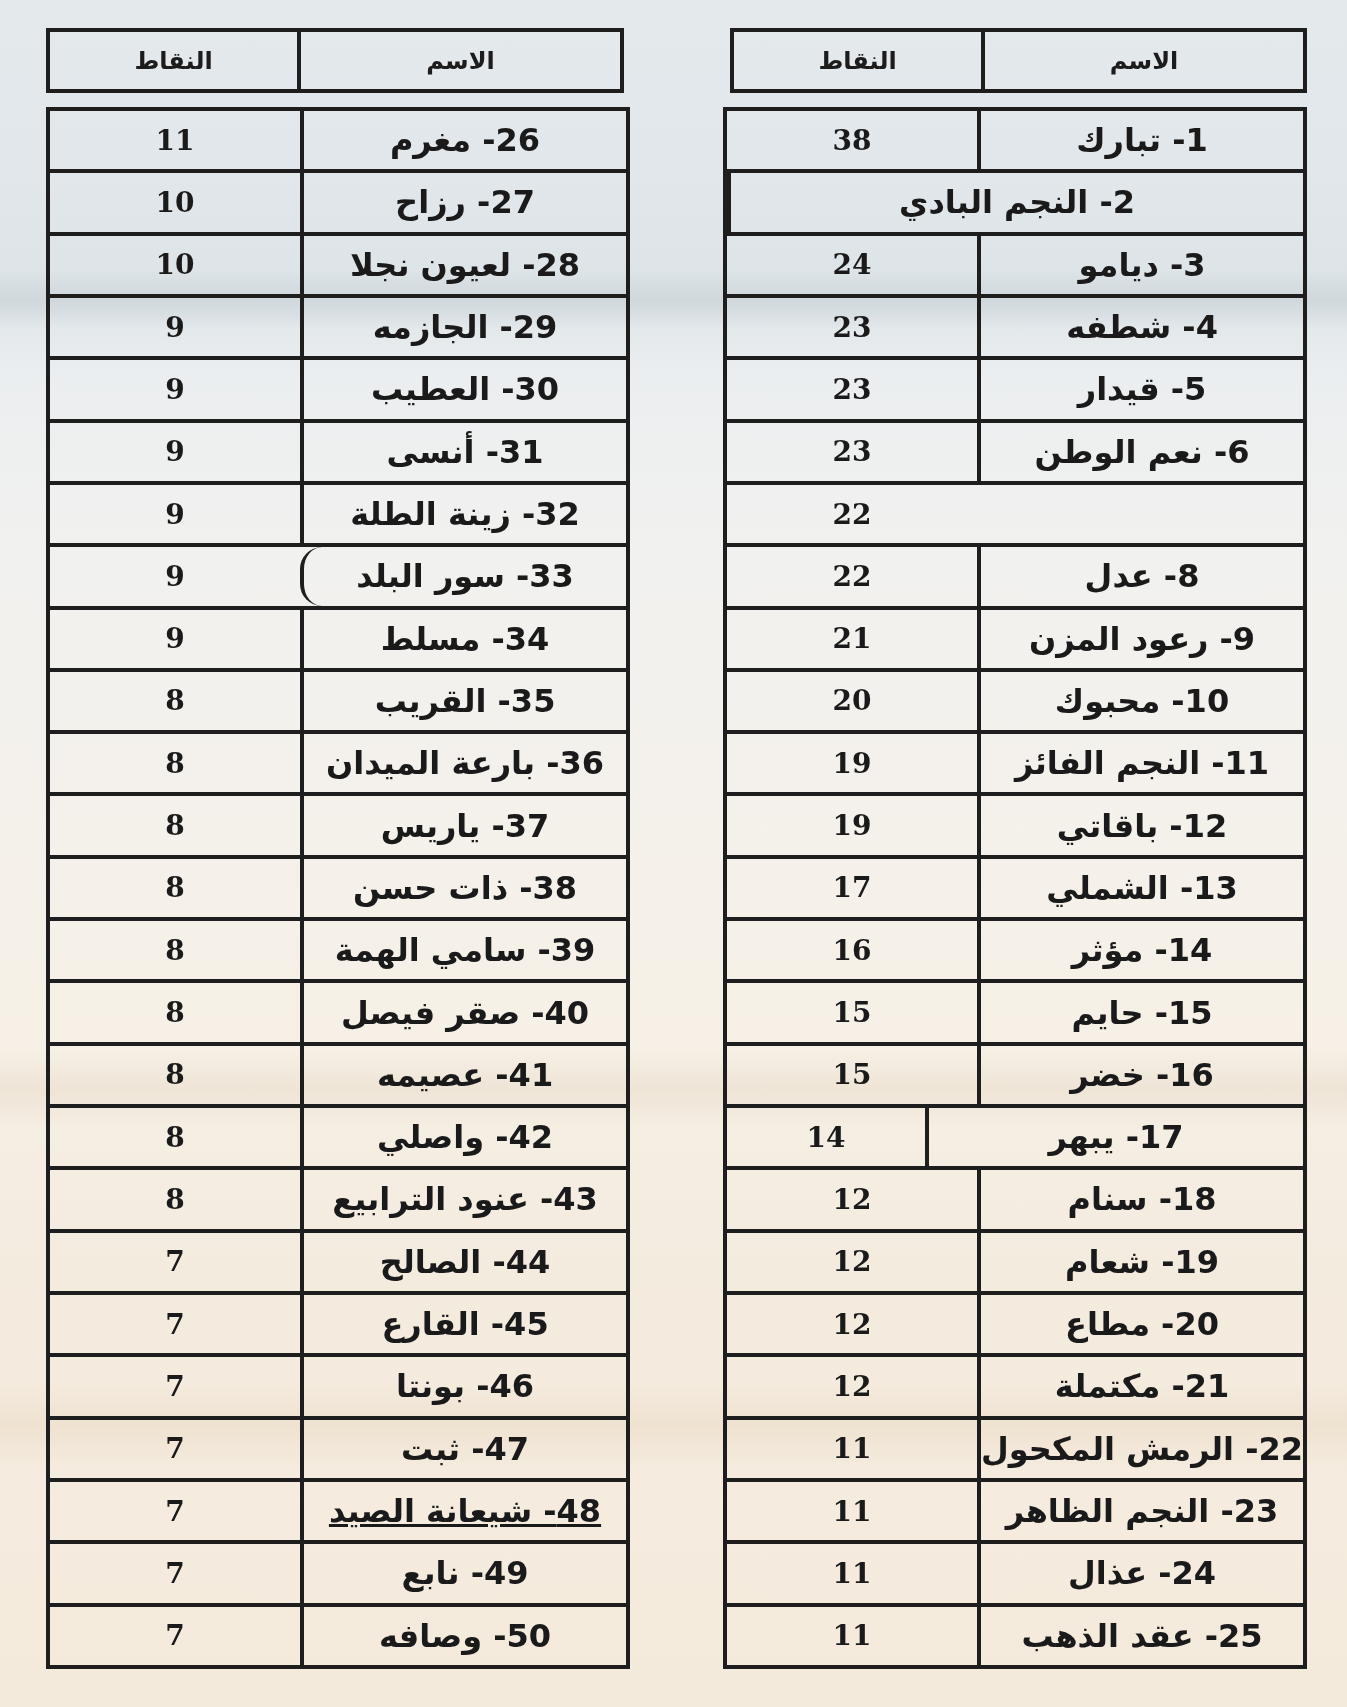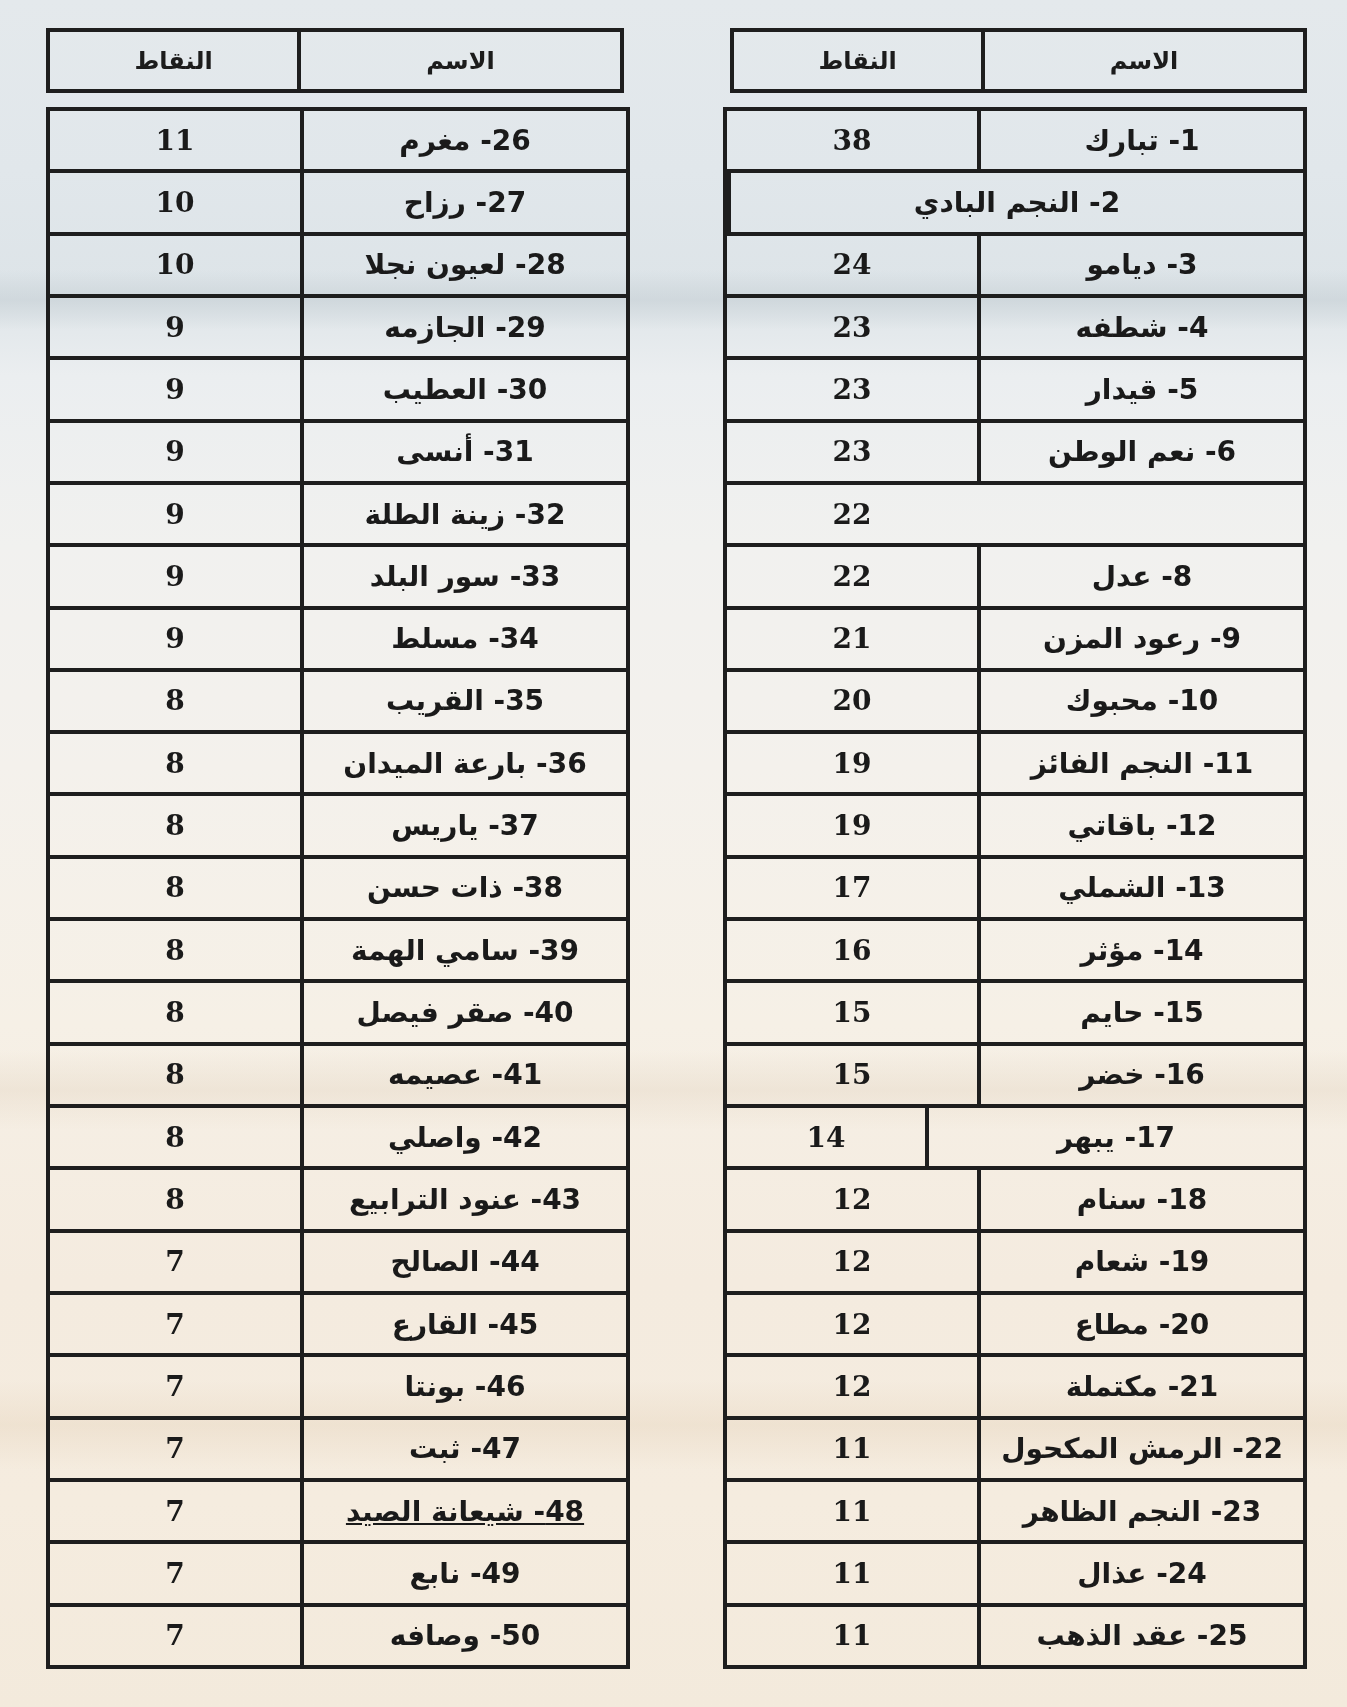--- a/index.html
+++ b/index.html
@@ -19,21 +19,21 @@
 
   .box{position:absolute;box-sizing:border-box;border:4px solid #1e1e1e;}
   .hdr{display:flex;height:65px;}
   .hdr .cell{display:flex;align-items:center;justify-content:center;font-size:24px;font-weight:bold;color:#1c1c1c;}
   .hdr .cell + .cell{border-left:4px solid #1e1e1e;}
 
   .body{display:flex;flex-direction:column;}
   .row{display:flex;flex:1;border-top:4px solid #1e1e1e;}
   .row:first-child{border-top:none;}
   .row .pts{display:flex;align-items:center;justify-content:center;font-family:"DejaVu Serif",serif;font-weight:bold;font-size:28px;color:#1a1a1a;}
-  .row .name{display:flex;align-items:center;justify-content:center;font-weight:bold;font-size:28px;color:#1a1a1a;border-left:4px solid #1e1e1e;direction:rtl;unicode-bidi:plaintext;}
+  .row .name{display:flex;align-items:center;justify-content:center;font-weight:bold;font-size:32px;color:#1a1a1a;border-left:4px solid #1e1e1e;direction:rtl;unicode-bidi:plaintext;}
 </style>
 </head>
 <body>
 
 <div class="wave w1"></div>
 <div class="wave w2"></div>
 <div class="wave w3"></div>
 
 <div class="box hdr" style="left:46px;top:28px;width:578px;height:65px;">
   <div class="cell" style="width:247px;">النقاط</div>
@@ -69,21 +69,21 @@
     <div class="row">
     <div class="pts" style="width:250px;">9</div>
     <div class="name" style="flex:1;">31- أنسى</div>
   </div>
     <div class="row">
     <div class="pts" style="width:250px;">9</div>
     <div class="name" style="flex:1;">32- زينة الطلة</div>
   </div>
     <div class="row">
     <div class="pts" style="width:250px;">9</div>
-    <div class="name" style="flex:1;">33- سور البلد</div>
+    <div class="name" style="flex:1;border-radius:22px;">33- سور البلد</div>
   </div>
     <div class="row">
     <div class="pts" style="width:250px;">9</div>
     <div class="name" style="flex:1;">34- مسلط</div>
   </div>
     <div class="row">
     <div class="pts" style="width:250px;">8</div>
     <div class="name" style="flex:1;">35- القريب</div>
   </div>
     <div class="row">

